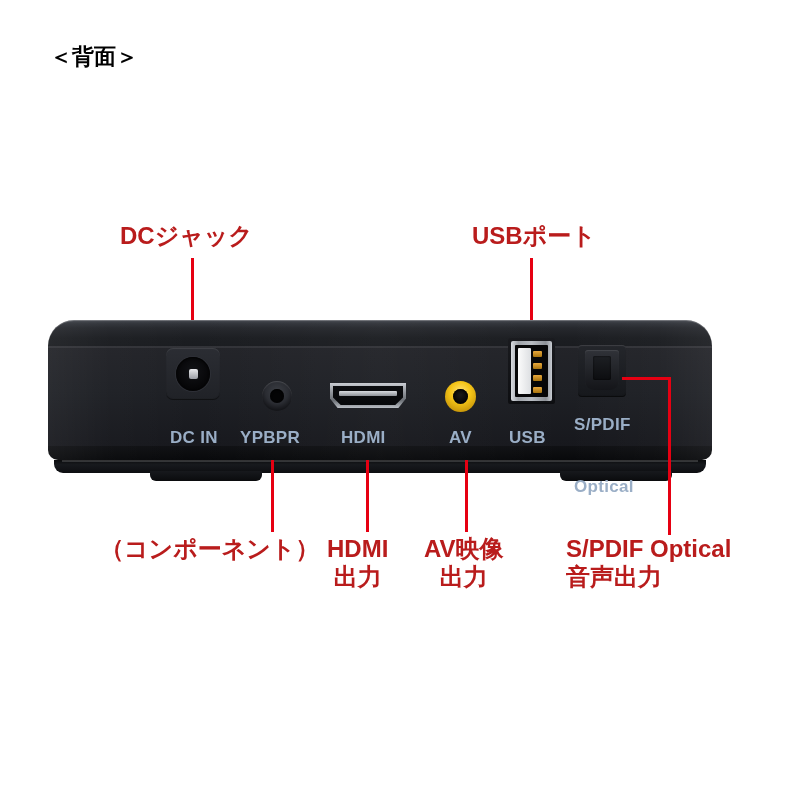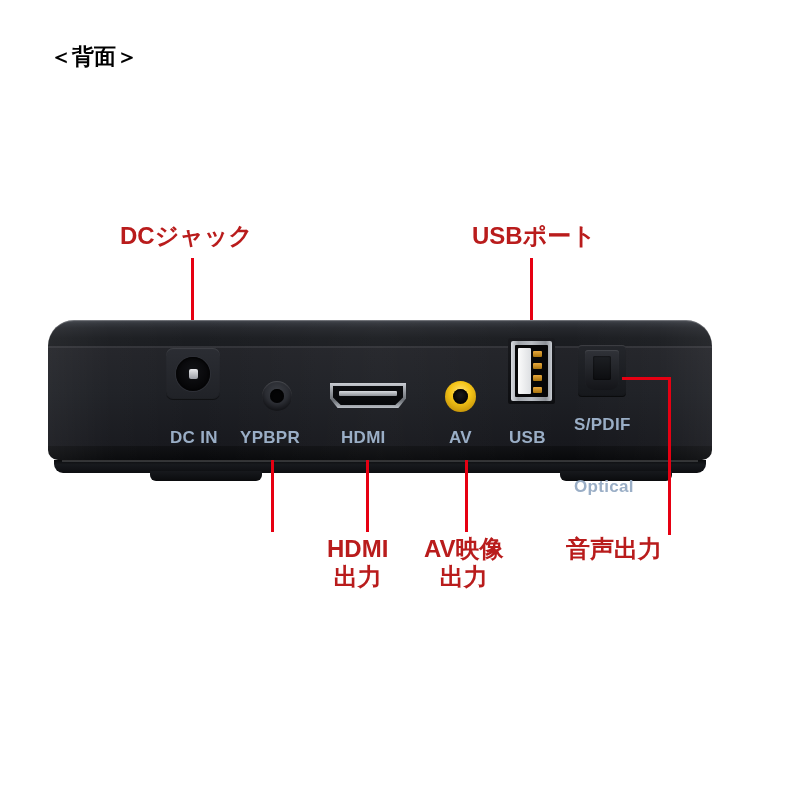--- a/index.html
+++ b/index.html
@@ -405,29 +405,31 @@
   <div class="silk two-line" style="left:574px; top:434px;margin-top:44px;">Optical</div>
 
   <div class="lead-v" style="left:271px; top:460px; height:72px;"></div>
   <div class="lead-v" style="left:366px; top:460px; height:72px;"></div>
   <div class="lead-v" style="left:465px; top:460px; height:72px;"></div>
 
   <div class="lead-h" style="left:622px; top:377px; width:49px;"></div>
   <div class="lead-v" style="left:668px; top:377px; height:158px;"></div>
 
   <div class="callout center" style="left:100px; top:535px;">
+    <div>（コンポーネント）</div>
   </div>
 
   <div class="callout center" style="left:327px; top:535px;">
     <div>HDMI</div>
     <div>出力</div>
   </div>
 
   <div class="callout center" style="left:424px; top:535px;">
     <div>AV映像</div>
     <div>出力</div>
   </div>
 
   <div class="callout left" style="left:566px; top:535px;">
+    <div>S/PDIF Optical</div>
     <div>音声出力</div>
   </div>
 
 </div>
 
 </body></html>

